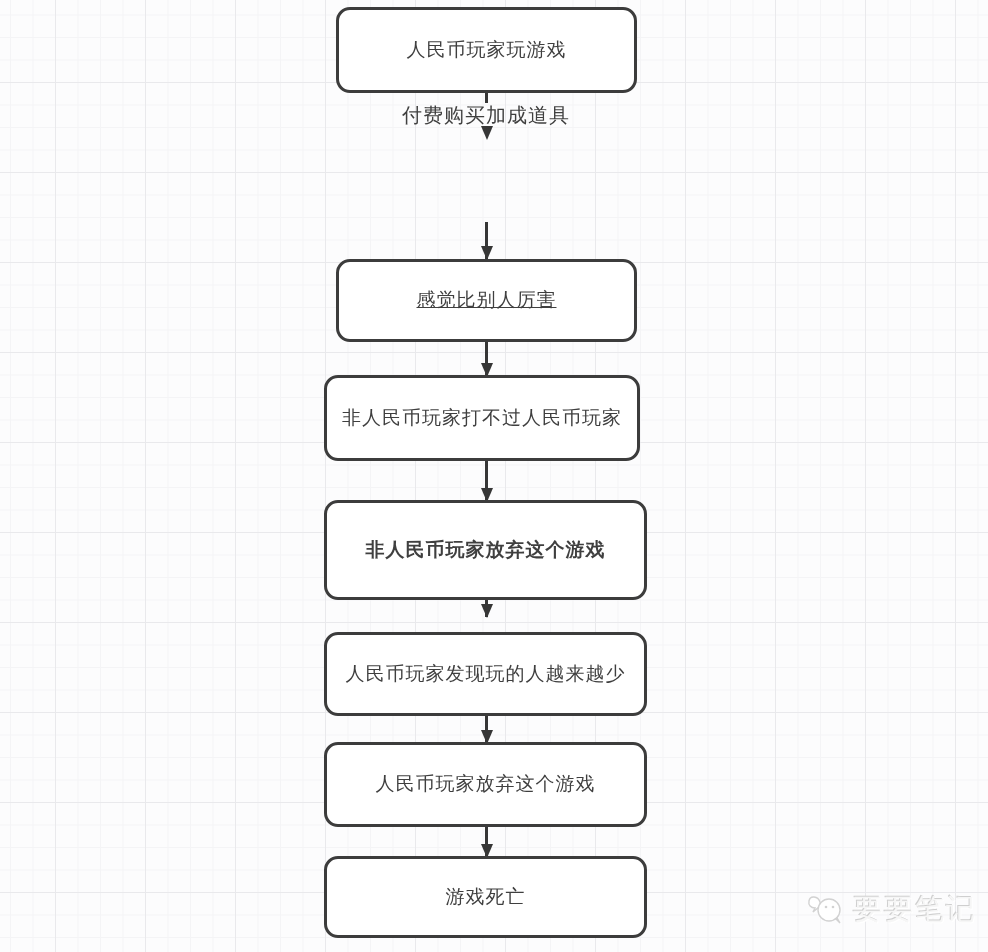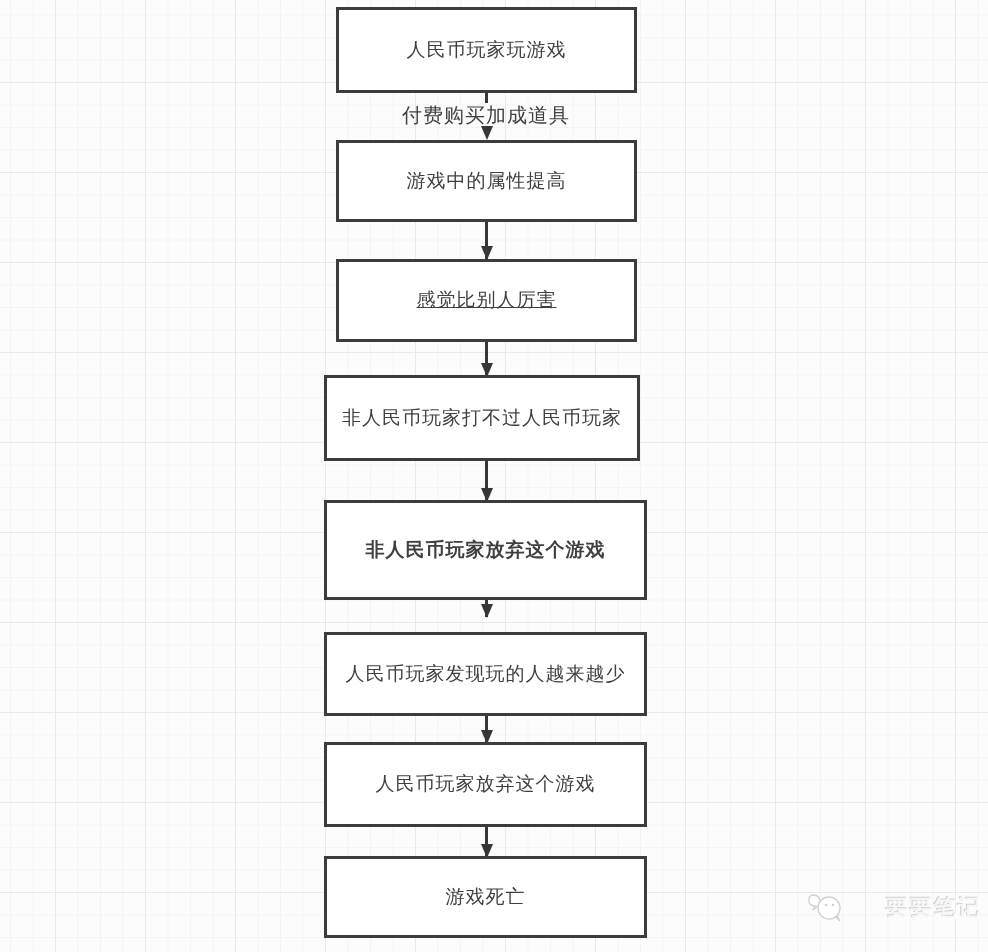--- a/index.html
+++ b/index.html
@@ -31,21 +31,21 @@
     background-size: 90px 90px, 90px 90px, 22.5px 22.5px, 22.5px 22.5px;
     background-position: 55px 82px, 55px 82px, 10px 14.5px, 10px 14.5px;
   }
   .node {
     position: absolute;
     display: flex;
     align-items: center;
     justify-content: center;
     text-align: center;
     border: 3px solid var(--box-border);
-    border-radius: 0;
+    border-radius: 14px;
     background: var(--box-fill);
     color: var(--text);
     font-size: 19px;
     letter-spacing: 1px;
     line-height: 1.3;
     white-space: nowrap;
   }
   .n1 { left: 336px; top: 7px;   width: 301px; height: 86px; }
   .n2 { left: 336px; top: 140px; width: 301px; height: 82px; }
   .n3 { left: 336px; top: 259px; width: 301px; height: 83px; text-decoration: underline; }
@@ -105,27 +105,26 @@
   .watermark {
     position: absolute;
     left: 806px;
     top: 890px;
     display: flex;
     align-items: center;
     gap: 5px;
     user-select: none;
   }
   .watermark-text {
-    font-size: 22px;
-    font-weight: bold;
+    font-size: 29px;
+    font-weight: normal;
     letter-spacing: 2px;
     color: #f6f6f6;
     text-shadow: -1px -1px 0 #cfcfcf, 1px 1px 0 #ffffff;
     white-space: nowrap;
-    margin-left: 33px;
   }
   .watermark svg { display: block; }
 </style>
 </head>
 <body>
 
 <div class="canvas">
 
   <div class="arrow a1-stub"></div>
   <div class="arrow-head-only h1"></div>
@@ -133,23 +132,20 @@
   <div class="arrow with-head a3"></div>
   <div class="arrow with-head a4"></div>
   <div class="arrow with-head a5"></div>
   <div class="arrow with-head a6"></div>
   <div class="arrow with-head a7"></div>
 
   <div class="edge-label">付费购买加成道具</div>
 
   <div class="node n1">
     <span>人民币玩家玩游戏</span>
-  </div>
-  <div class="node n2">
-    <span>游戏中的属性提高</span>
   </div>
   <div class="node n3">
     <span>感觉比别人厉害</span>
   </div>
   <div class="node n4">
     <span>非人民币玩家打不过人民币玩家</span>
   </div>
   <div class="node n5">
     <span>非人民币玩家放弃这个游戏</span>
   </div>

